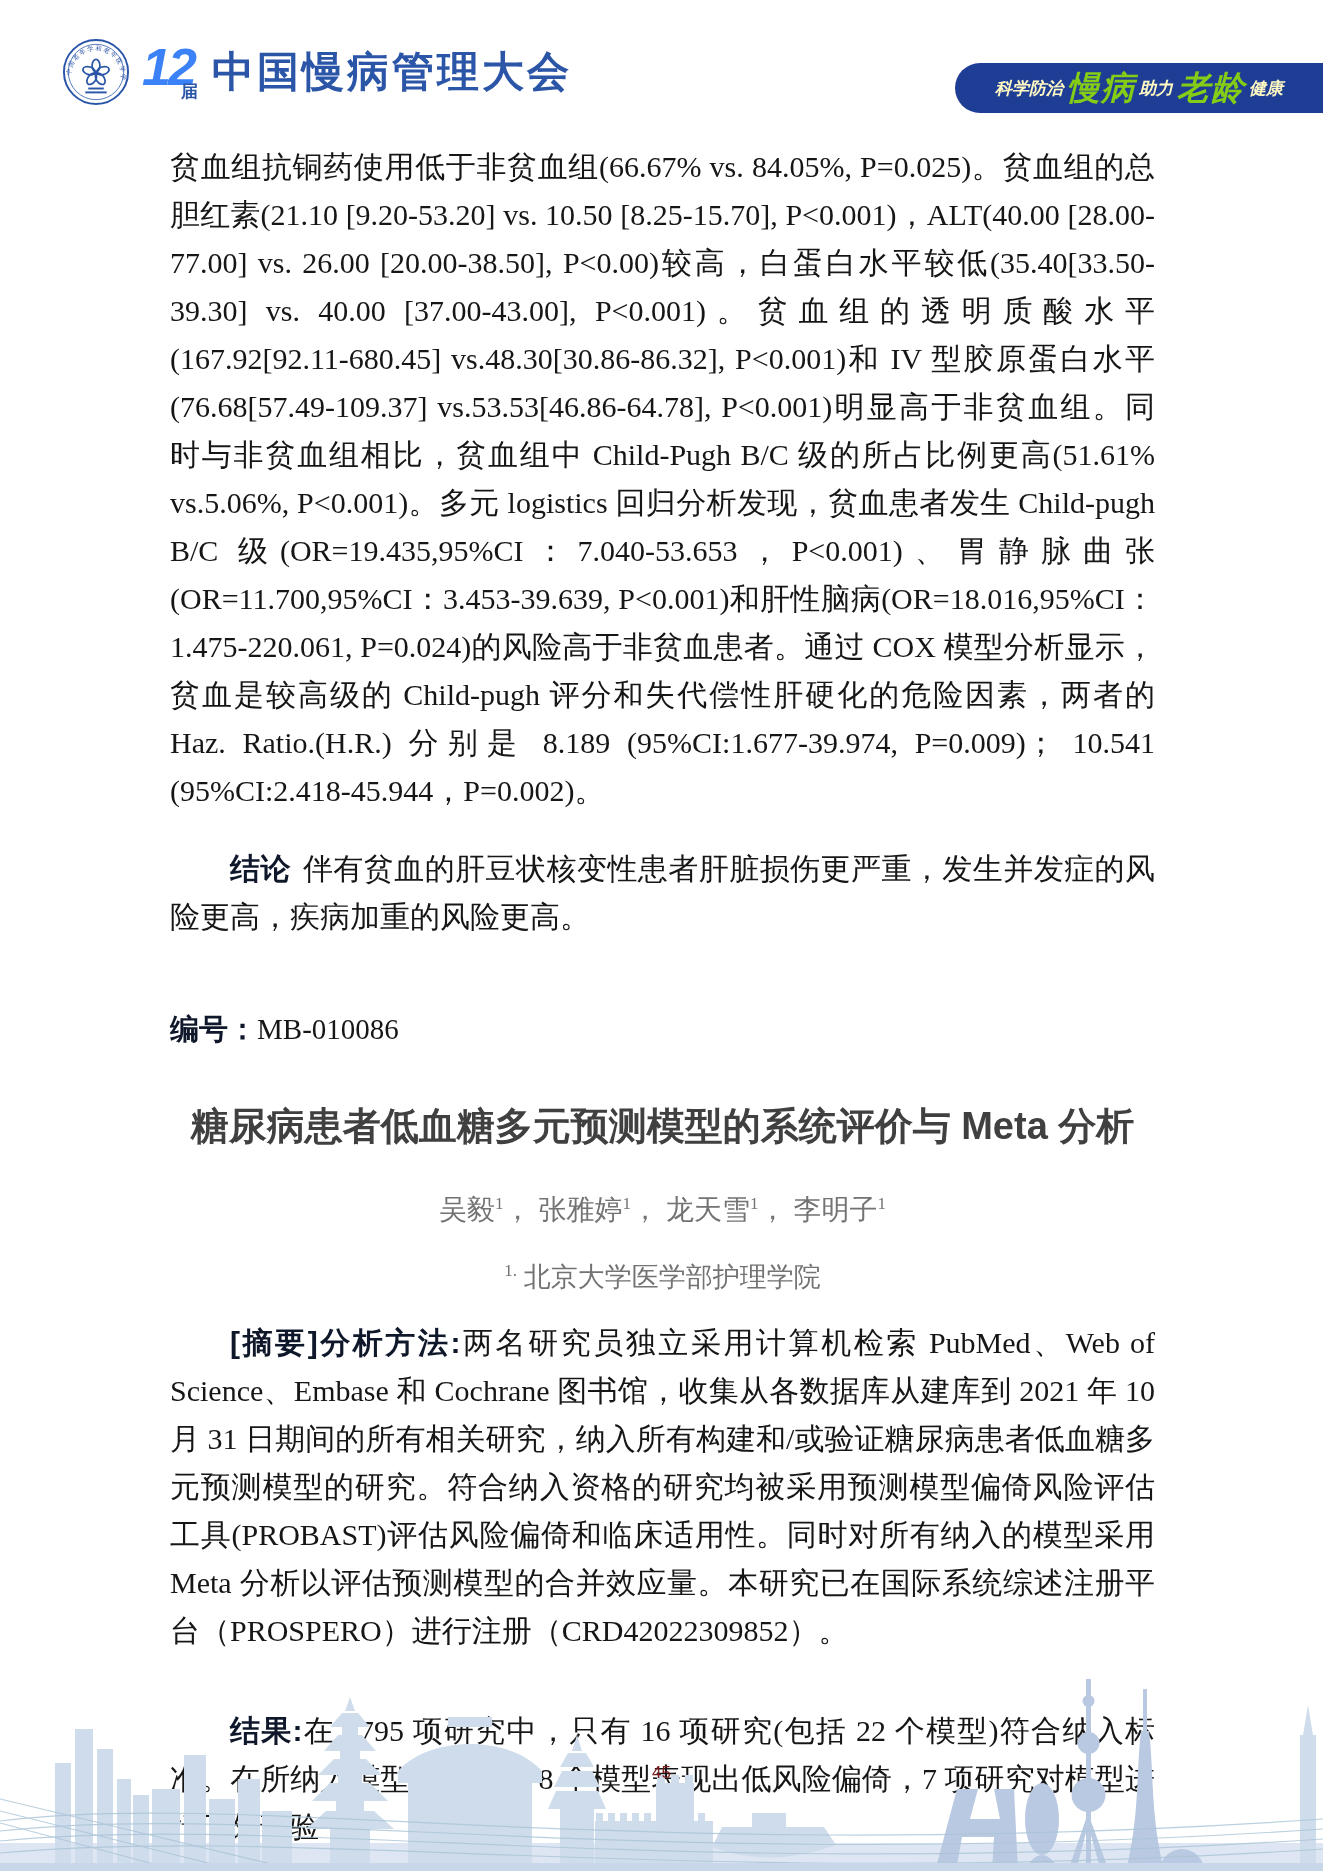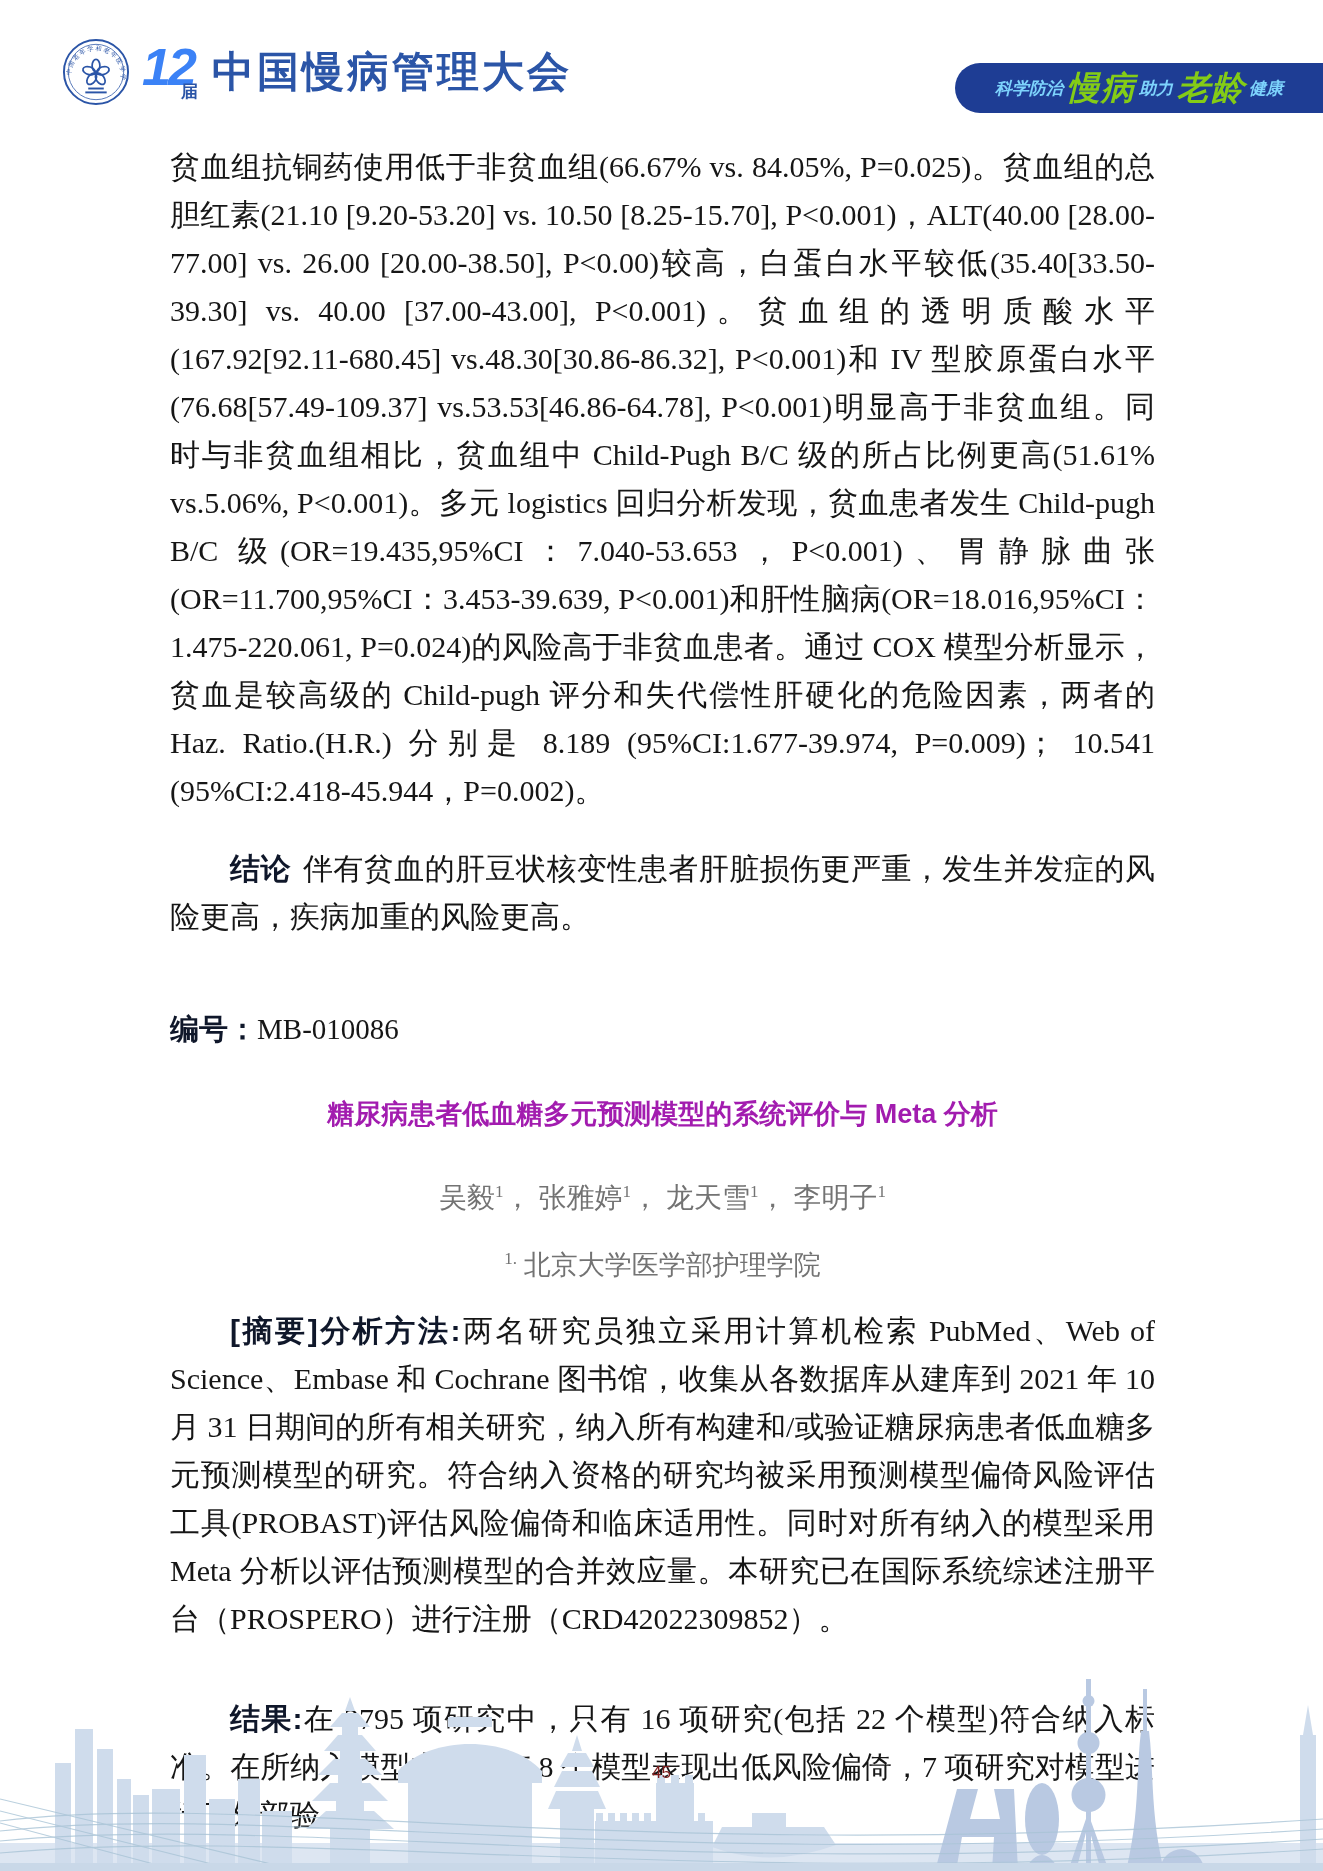--- a/index.html
+++ b/index.html
@@ -27,37 +27,37 @@
   .conf-title {
     font-family:"Liberation Sans",sans-serif; font-weight:600;
     font-size:42px; color:#2b55a7; letter-spacing:3px; margin-left:8px; white-space:nowrap;
   }
   .banner {
     position:absolute; right:0; top:25px; height:50px; width:368px;
     background:#1e3d94; border-radius:26px 0 0 26px;
     display:flex; align-items:center; justify-content:center; gap:4px;
     font-style:italic; white-space:nowrap;
   }
-  .banner .wh { color:#7dd3fc; font-family:"Liberation Sans",sans-serif; font-weight:700; font-size:17px; }
+  .banner .wh { color:#fef9c3; font-family:"Liberation Sans",sans-serif; font-weight:700; font-size:17px; }
   .banner .gold { color:#84cc16; font-family:"Liberation Serif",serif; font-weight:800; font-size:33px; letter-spacing:1px; }
   
   .content { position:absolute; left:170px; width:985px; top:143px; }
   .par {
     font-size:30px; line-height:48px; text-align:justify; color:#161616;
     word-break:break-word;
   }
   .indent { text-indent:2em; }
   .hei { font-family:"Liberation Sans",sans-serif; font-weight:700; color:#0f172a; }
   .lbl-gap { margin-right:12px; }
   .conclusion { margin-top:30px; }
   .id-line { margin-top:64px; font-size:29px; }
   .art-title {
-    margin-top:38px; text-align:center;
+    margin-top:50px; text-align:center;
     font-family:"Liberation Sans",sans-serif; font-weight:700;
-    font-size:27px; line-height:46px; color:#a21caf;
+    font-size:38px; line-height:46px; color:#404040;
   }
   .authors { margin-top:42px; text-align:center; font-size:28px; color:#737373; }
   .authors sup, .affil sup { font-size:17px; }
   .affil { margin-top:30px; text-align:center; font-size:27px; color:#737373; }
   .abstract { margin-top:24px; }
   .results { margin-top:52px; }
   
   .page-num {
     position:absolute; bottom:88px; left:0; width:100%; text-align:center;
     font-family:Liberation Sans, sans-serif; font-size:17px; color:#7f1d1d; z-index:5;

